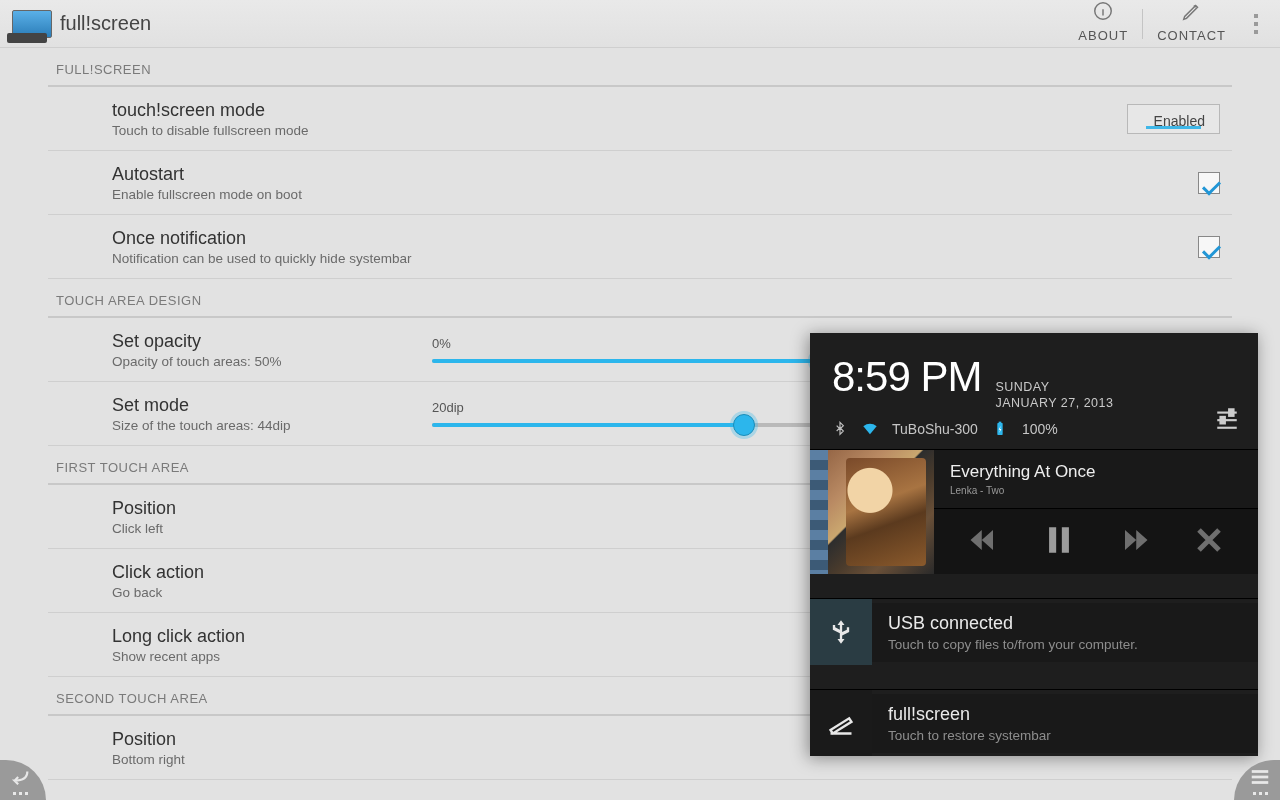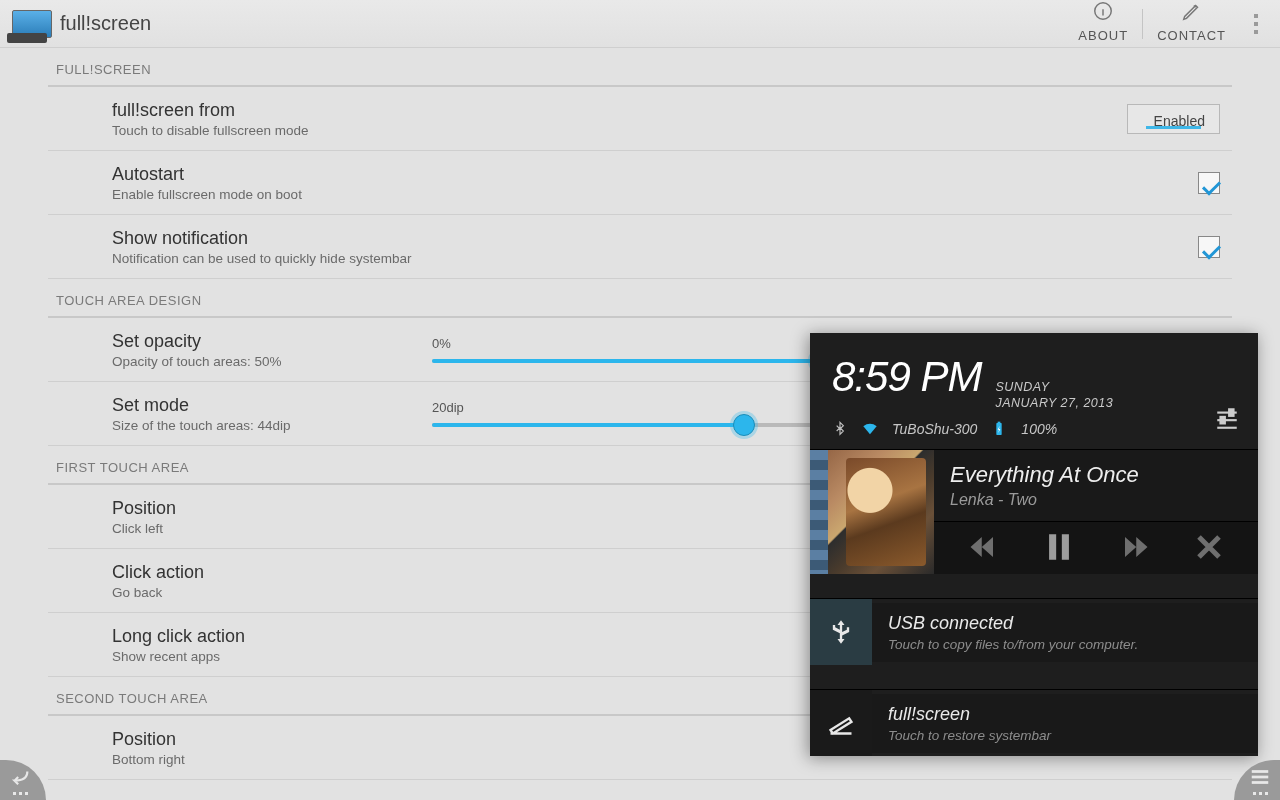--- a/index.html
+++ b/index.html
@@ -60,21 +60,21 @@
   }
   .slider-fill { height:100%; background:#2cb6ec; border-radius:2px 0 0 2px; }
   .slider-thumb {
     width:22px; height:22px; border-radius:50%; background:#2cb6ec; border:1px solid #1b8db9;
     position:absolute; top:-9px; transform:translateX(-11px); box-shadow:0 0 0 3px rgba(44,182,236,0.3);
   }
   
   
   .notif {
     position:absolute; right:22px; bottom:44px; width:448px; background:#1e1e1e;
-    box-shadow: -2px 2px 16px rgba(0,0,0,0.4); color:#ddd; font-weight:300;font-style:italic;
+    box-shadow: -2px 2px 16px rgba(0,0,0,0.4); color:#ddd; font-weight:300;
   }
   .notif-head { padding:20px 20px 12px 22px; position:relative; }
   .notif-time { display:flex; align-items:baseline; gap:14px; }
   .notif-clock { font-size:42px; color:#fff; font-weight:200; letter-spacing:-1px;}
   .notif-date { font-size:12.5px; color:#c9c9c9; line-height:1.3; letter-spacing:0.5px;}
   .notif-status { display:flex; align-items:center; gap:14px; margin-top:10px; color:#c6c6c6; font-size:14px; }
   .notif-status svg { width:16px; height:16px; }
   .notif-settings { position:absolute; right:18px; bottom:14px; cursor:pointer; }
   .notif-settings svg { width:26px; height:26px; }
   .media {
@@ -86,22 +86,22 @@
     position:relative; overflow:hidden;
   }
   .album::before{ content:""; position:absolute; left:0; top:0; width:18px; bottom:0;
     background:repeating-linear-gradient(#5b7fa3 0 10px,#3c5a76 10px 20px); }
   .album::after{ content:""; position:absolute; right:8px; top:8px; width:80px; height:108px;
     background:radial-gradient(circle at 30% 30%, #f2d4a6 0 22px, transparent 23px),
                linear-gradient(160deg,#7a4a2a,#a87442 40%,#5b3a1e 60%,#8b5a2c);
     border-radius:4px; }
   .media-right { flex:1; display:flex; flex-direction:column; }
   .media-info { padding:12px 16px; border-bottom:1px solid #000; background:#191919;}
-  .media-title { font-size:22px; color:#eee; }
-  .media-artist { font-size:16px; color:#9a9a9a; margin-top:3px; }
+  .media-title { font-size:17px; color:#eee; }
+  .media-artist { font-size:10px; color:#9a9a9a; margin-top:3px; }
   .media-ctrl { flex:1; display:flex; align-items:center; justify-content:space-around; padding:6px 12px; }
   .media-ctrl button { background:none; border:none; cursor:pointer; color:#6f6f6f; }
   .media-ctrl svg { width:30px; height:30px; fill:#6f6f6f; }
   .media-ctrl .pause svg { fill:#9c9c9c; width:34px; height:34px; }
   
   .notif-row { display:flex; align-items:center; border-top:1px solid #000;margin-top:24px; }
   .notif-row-icon {
     width:62px; height:66px; display:flex; align-items:center; justify-content:center;
     background:#2a3c43;
   }
@@ -151,41 +151,41 @@
       <span></span>
   </div>
 </div>
 
 <div class="content">
 
   <div class="section-header">FULL!SCREEN</div>
 
   <div class="row">
     <div class="row-text">
-      <div class="row-title">full!screen from</div>
+      <div class="row-title">touch!screen mode</div>
       <div class="row-sub">Touch to disable fullscreen mode</div>
     </div>
     <div class="row-right">
       <div class="enabled-btn">Enabled</div>
     </div>
   </div>
 
   <div class="row">
     <div class="row-text">
       <div class="row-title">Autostart</div>
       <div class="row-sub">Enable fullscreen mode on boot</div>
     </div>
     <div class="row-right">
       <div class="checkbox checked"></div>
     </div>
   </div>
 
   <div class="row">
     <div class="row-text">
-      <div class="row-title">Show notification</div>
+      <div class="row-title">Once notification</div>
       <div class="row-sub">Notification can be used to quickly hide systembar</div>
     </div>
     <div class="row-right">
       <div class="checkbox checked"></div>
     </div>
   </div>
 
   <div class="section-header">TOUCH AREA DESIGN</div>
 
   <div class="row">

